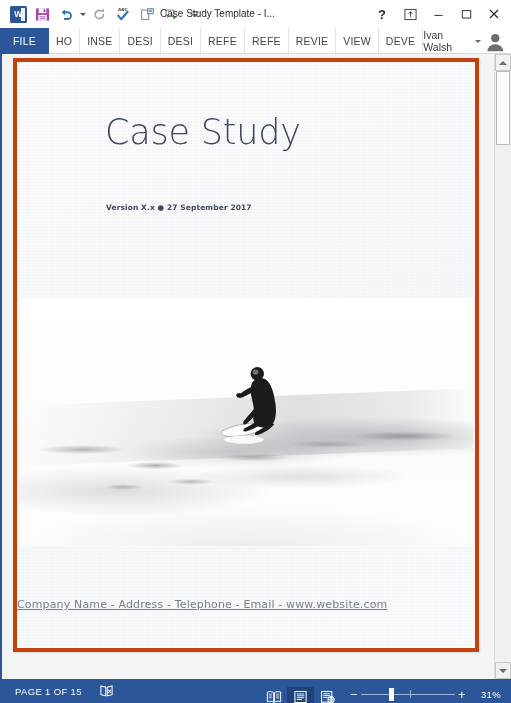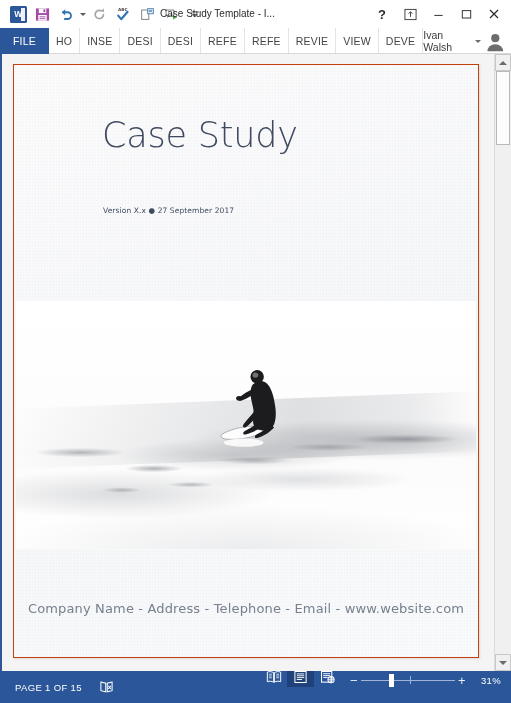--- a/index.html
+++ b/index.html
@@ -133,24 +133,24 @@
   }
   .canvas {
     flex: 1 1 auto;
     position: relative;
     background: #f4f4f4;
     border-left: 2px solid #2f5699;
     overflow: hidden;
   }
   .page {
     position: absolute;
-    left: 11px; top: 10px;
+    left: 11px; top: 4px;
     width: 466px; height: 594px;
     background: #fbfbfc;
-    border: 1px solid #c2410c;
+    border: 4px solid #c2410c;
     box-shadow: 1px 1px 2px rgba(0,0,0,.10);
     overflow: hidden;
   }
   .page-noise {
     position: absolute; inset: 0;
     background:
       repeating-linear-gradient(0deg, rgba(0,0,0,.012) 0 1px, transparent 1px 3px),
       repeating-linear-gradient(90deg, rgba(0,0,0,.012) 0 1px, transparent 1px 3px),
       linear-gradient(160deg,#fcfcfd 0%,#f6f7f9 55%,#fafbfc 100%);
     pointer-events: none;
@@ -175,21 +175,21 @@
     color: #6c9bd2;
     letter-spacing: -0.1px;
     line-height: 1;
     white-space: nowrap;
   }
   .doc-version {
     position: absolute;
     left: 89px; top: 141px;
     font-family: "DejaVu Sans", sans-serif;
     font-size: 7.5px;
-    font-weight: normal;
+    font-weight: bold;
     color: #3f4a60;
     letter-spacing: .1px;
     white-space: nowrap;
   }
   .photo {
     position: absolute;
     left: 2px; right: 2px;
     top: 236px; height: 248px;
     overflow: hidden;
     background: #ffffff;
@@ -224,25 +224,26 @@
     background:
       linear-gradient(95deg, rgba(255,255,255,0) 0%, rgba(105,110,120,.10) 30%, rgba(85,90,100,.18) 62%, rgba(95,100,110,.12) 85%, rgba(255,255,255,0) 100%);
     transform: rotate(-2.2deg);
   }
   .surfer { position: absolute; left: 38%; top: 24%; width: 28%; height: 40%; }
 
   .doc-footer {
     position: absolute;
     left: 0; right: 0;
     top: 536px;
-    text-align: center;
+    text-align: left;
     font-family: "DejaVu Sans", sans-serif;
-    font-size: 13px;
+    font-size: 11px;
     color: #77808e;
     letter-spacing: .15px;
+    text-decoration: underline;
   }
 
   
   .vscroll {
     flex: 0 0 17px;
     width: 17px;
     background: #f0f0f0;
     border-left: 1px solid #dcdcdc;
     display: flex; flex-direction: column;
     position: relative;
@@ -265,25 +266,25 @@
     border-left: 4px solid transparent;
     border-right: 4px solid transparent;
   }
   .arrow-up { border-bottom: 4px solid #6b6b6b; }
   .arrow-dn { border-top: 4px solid #6b6b6b; }
 
   
   .statusbar {
     height: 24px; flex: 0 0 24px;
     background: #2b579a;
-    display: flex; align-items: flex-end;
+    display: flex; align-items: flex-start;
     color: #ffffff;
     font-size: 9.5px;
     letter-spacing: .35px;
-    padding: 16px 6px;
+    padding: 8px 6px;
   }
   .sb-item { padding: 0 9px; display: flex; align-items: center; height: 100%; white-space: nowrap; }
   .sb-icon { padding: 0 8px; display: flex; align-items: center; height: 100%; }
   .sb-spacer { flex: 1 1 auto; }
   .view-btn {
     width: 27px; height: 20px;
     display: flex; align-items: center; justify-content: center;
   }
   .view-btn.active { background: #1e4279; }
   .zoom-wrap { display: flex; align-items: center; gap: 0; padding-left: 6px; }

